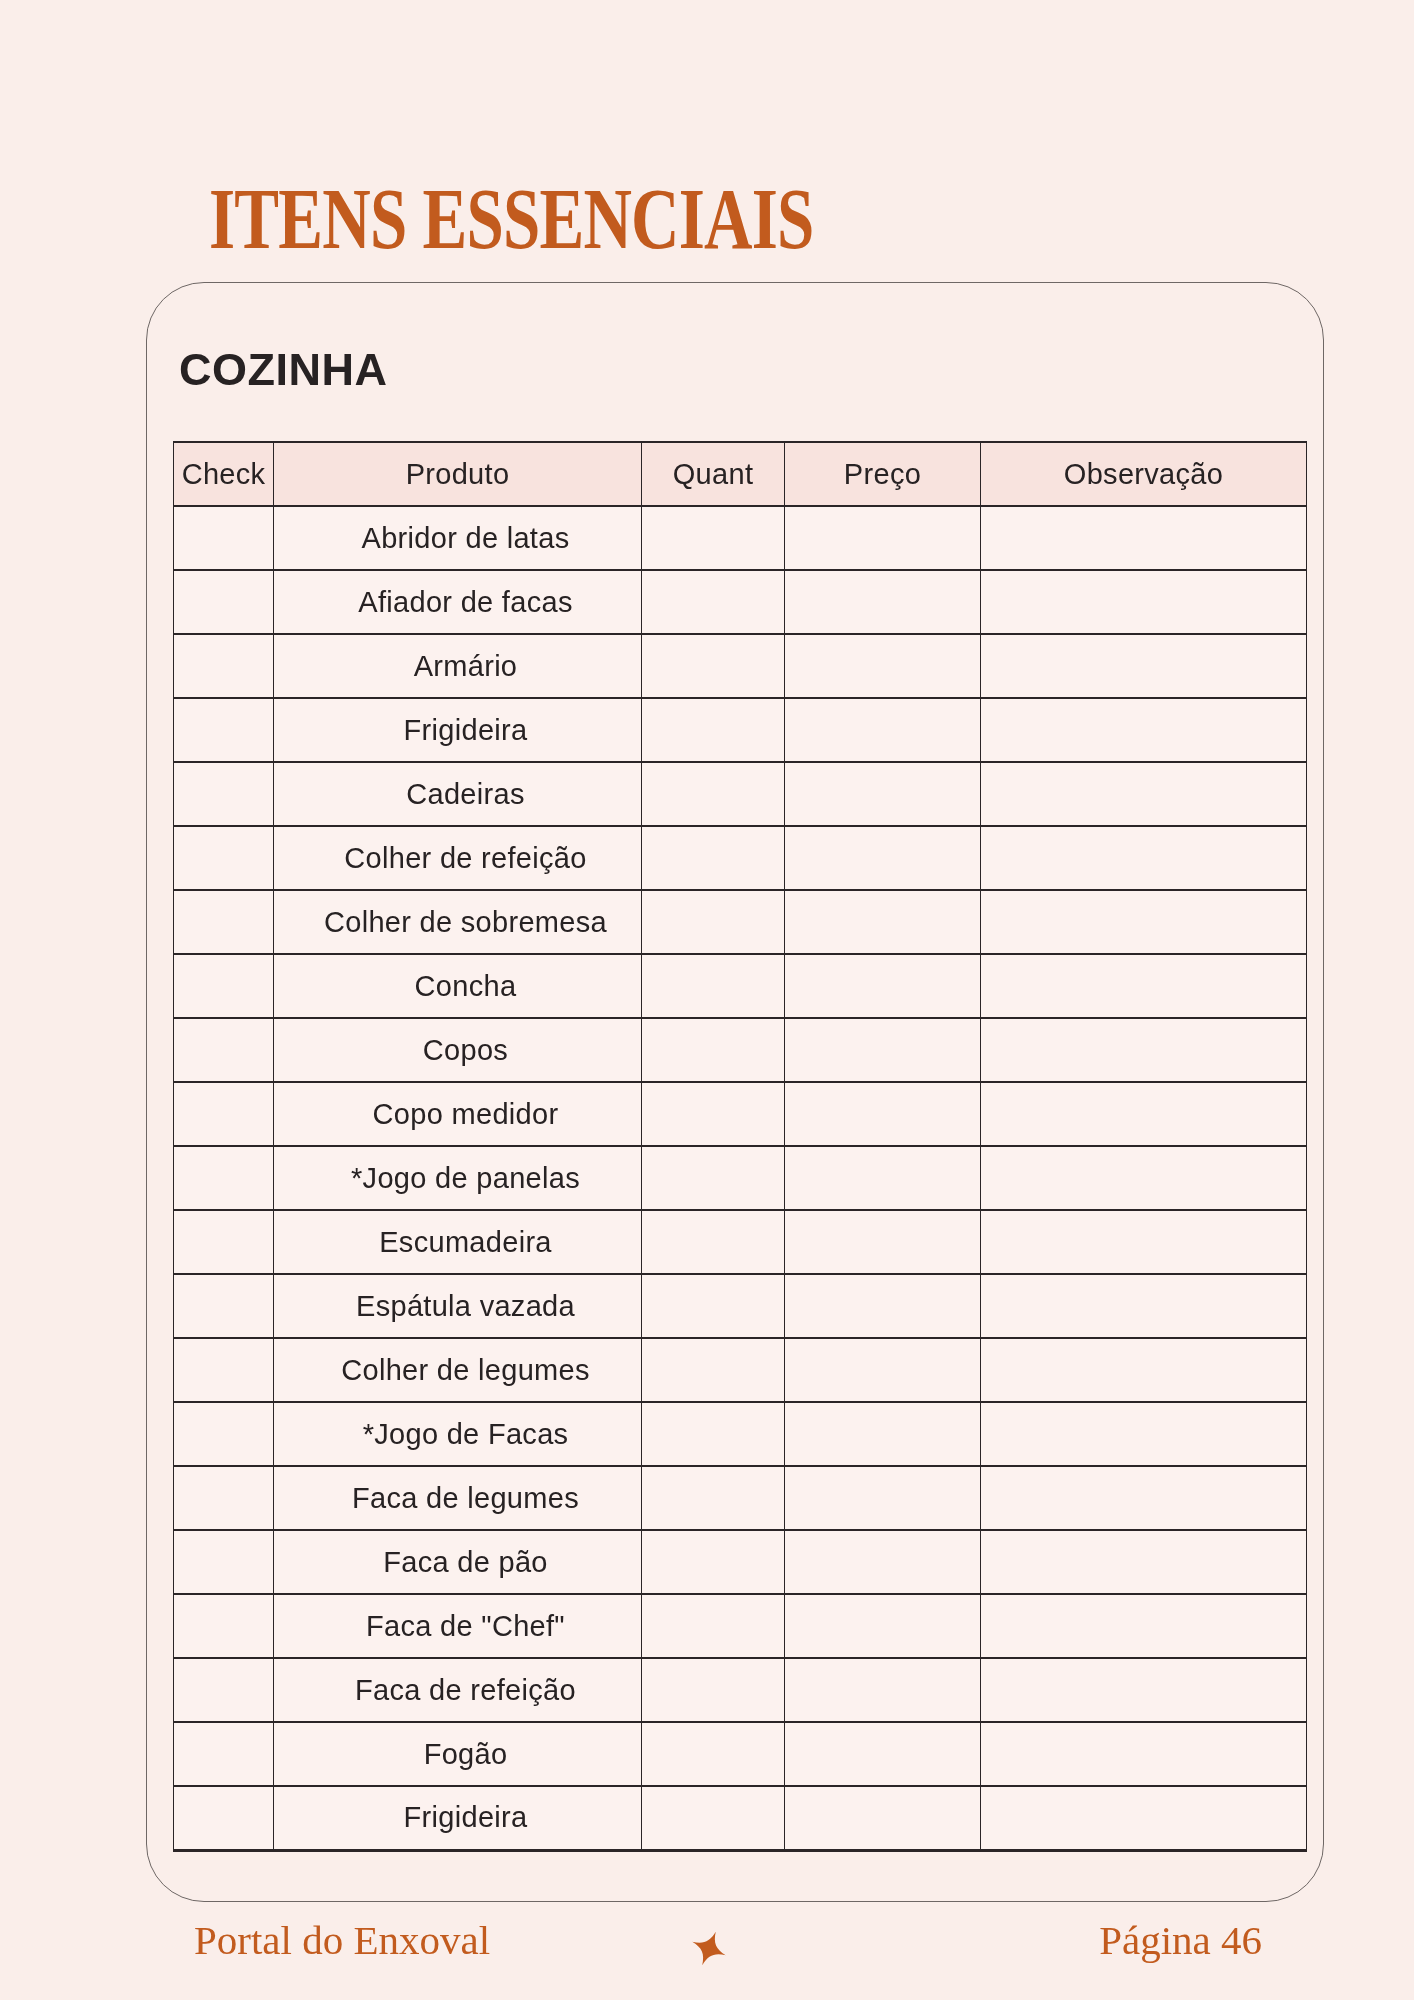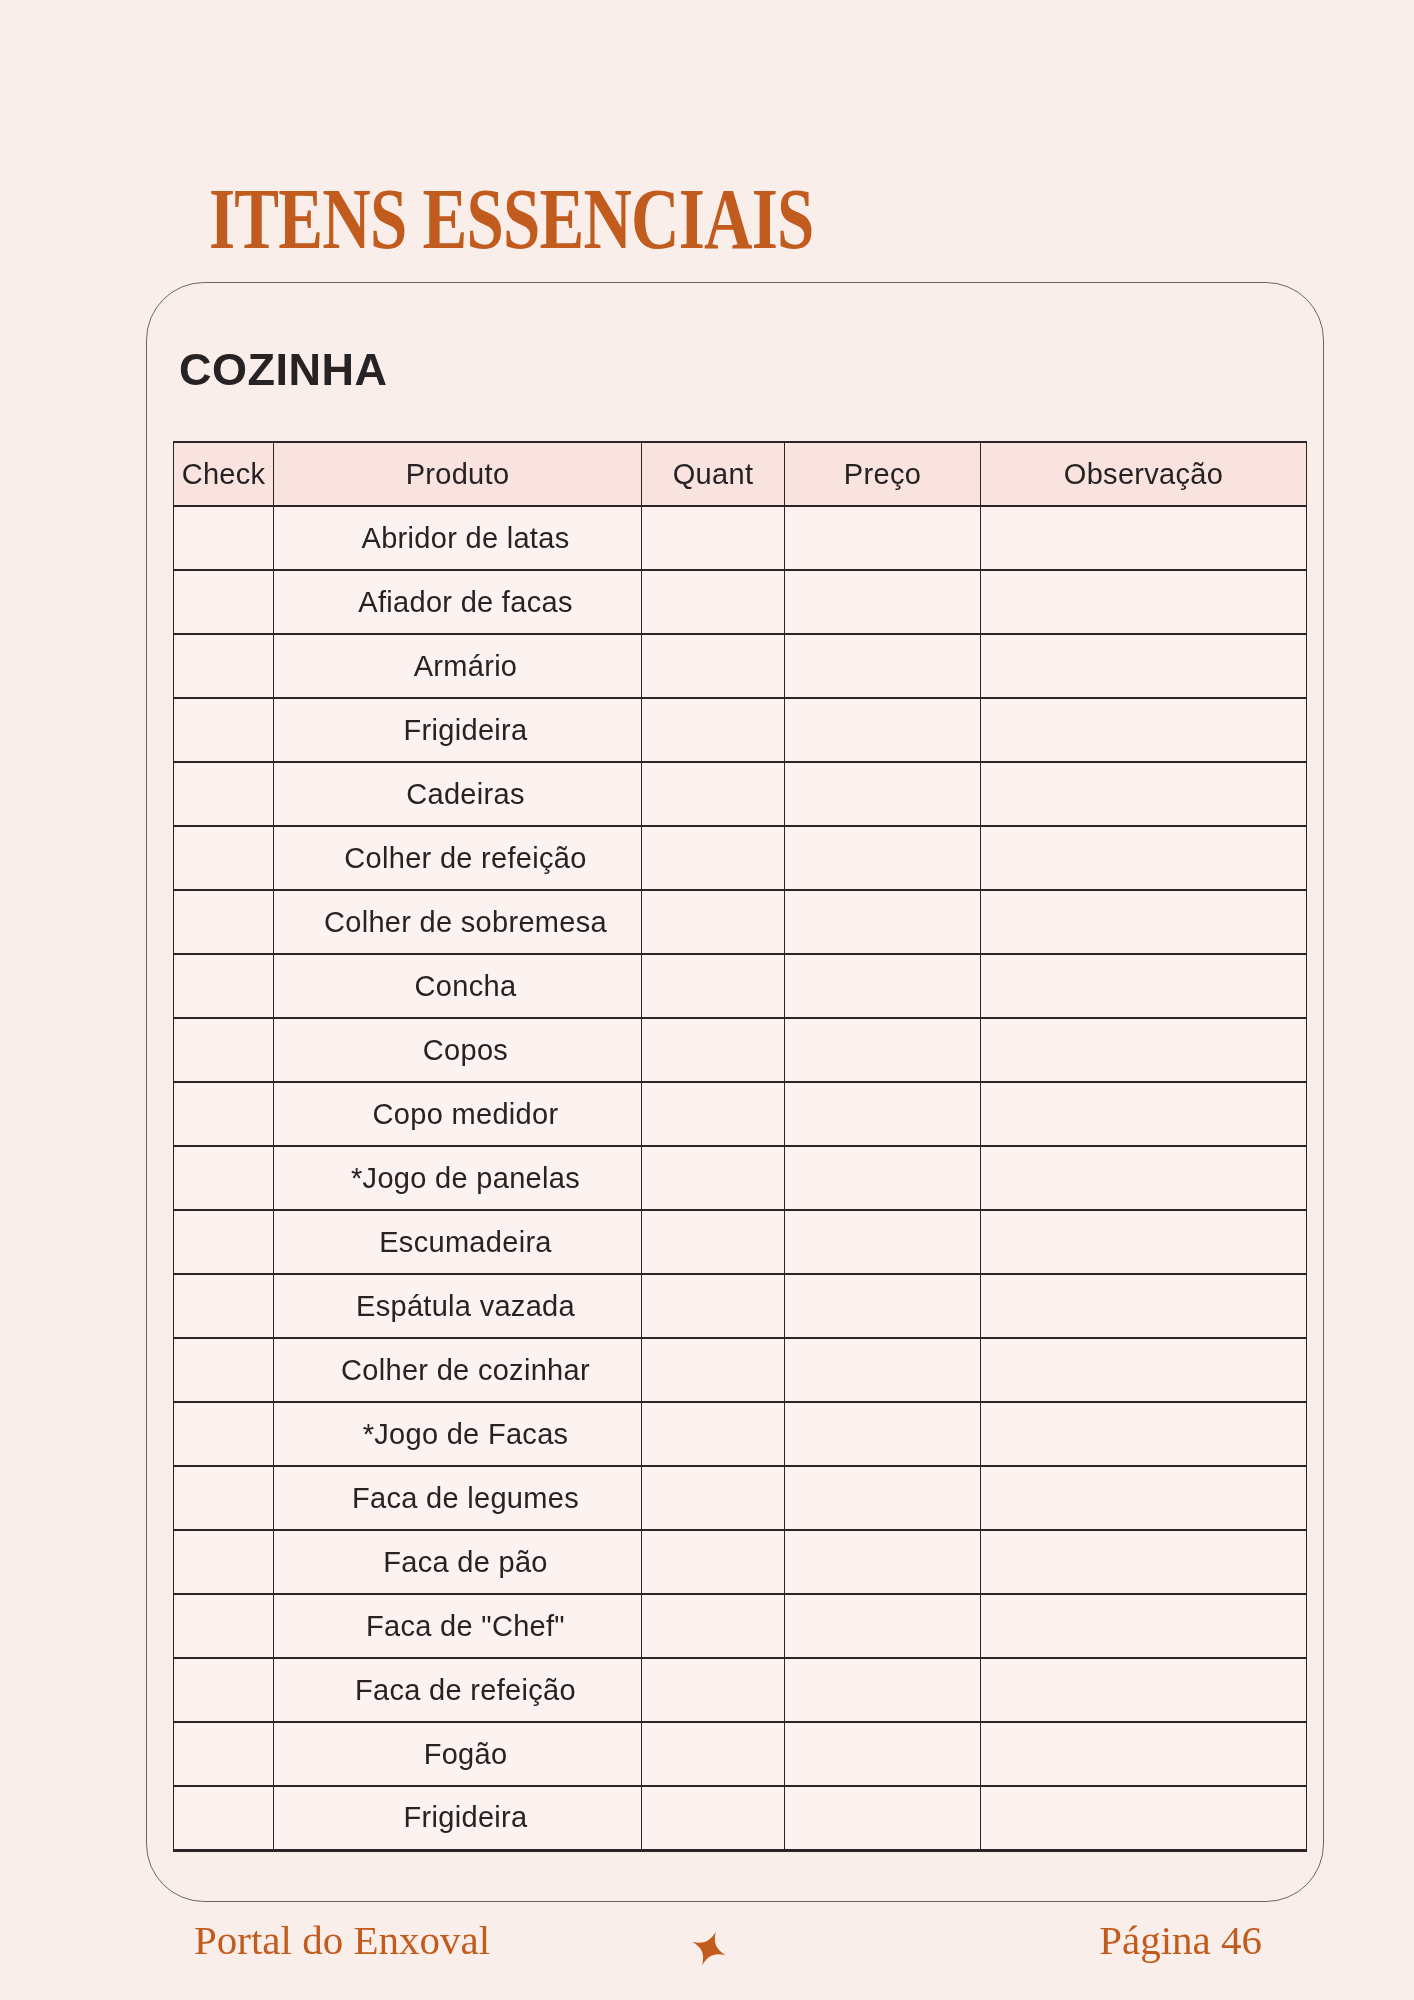--- a/index.html
+++ b/index.html
@@ -185,21 +185,21 @@
         </tr>
         <tr>
           <td></td>
           <td class="product">Espátula vazada</td>
           <td></td>
           <td></td>
           <td></td>
         </tr>
         <tr>
           <td></td>
-          <td class="product">Colher de cozinhar</td>
+          <td class="product">Colher de legumes</td>
           <td></td>
           <td></td>
           <td></td>
         </tr>
         <tr>
           <td></td>
           <td class="product">*Jogo de Facas</td>
           <td></td>
           <td></td>
           <td></td>

